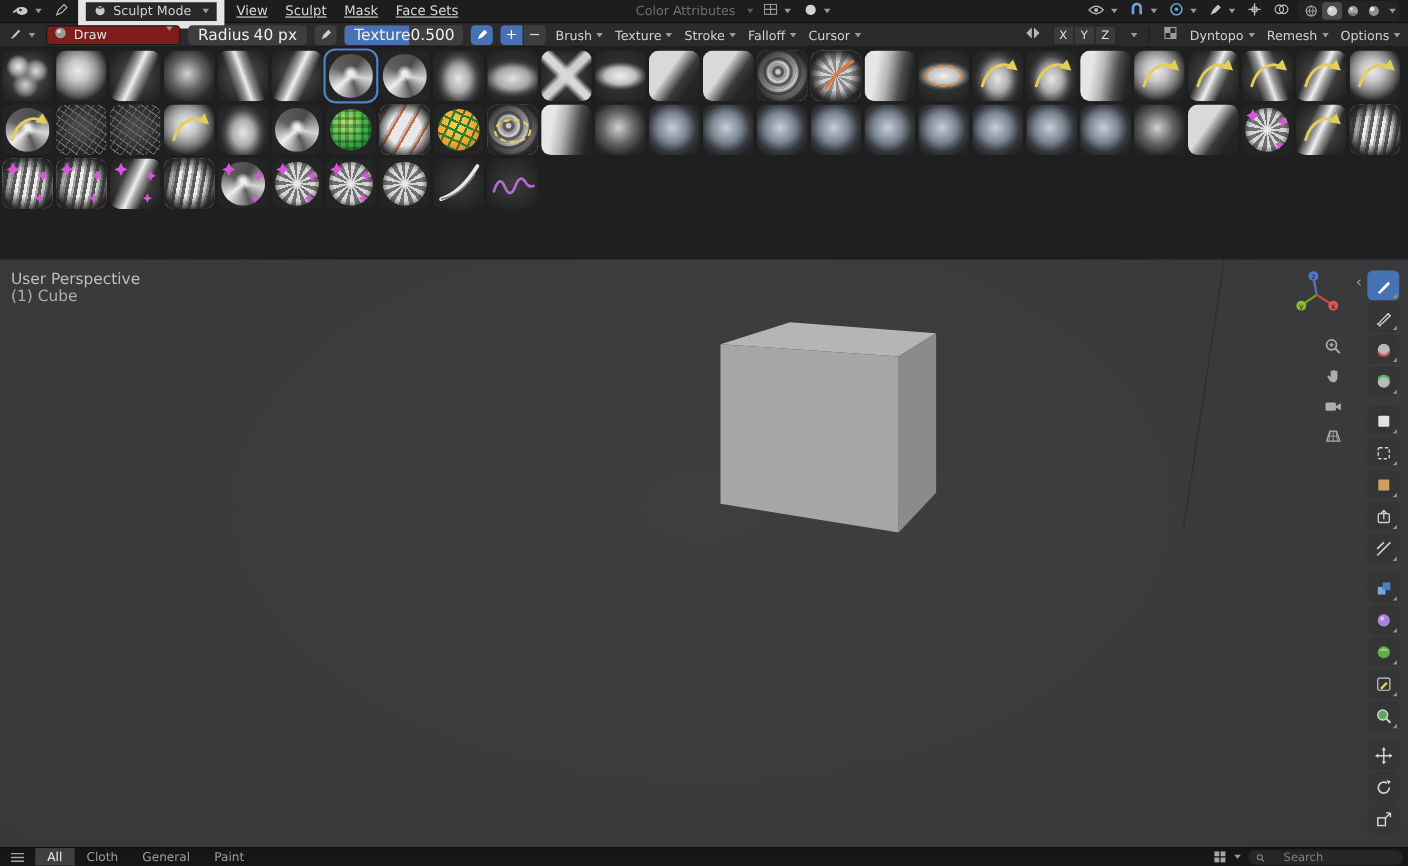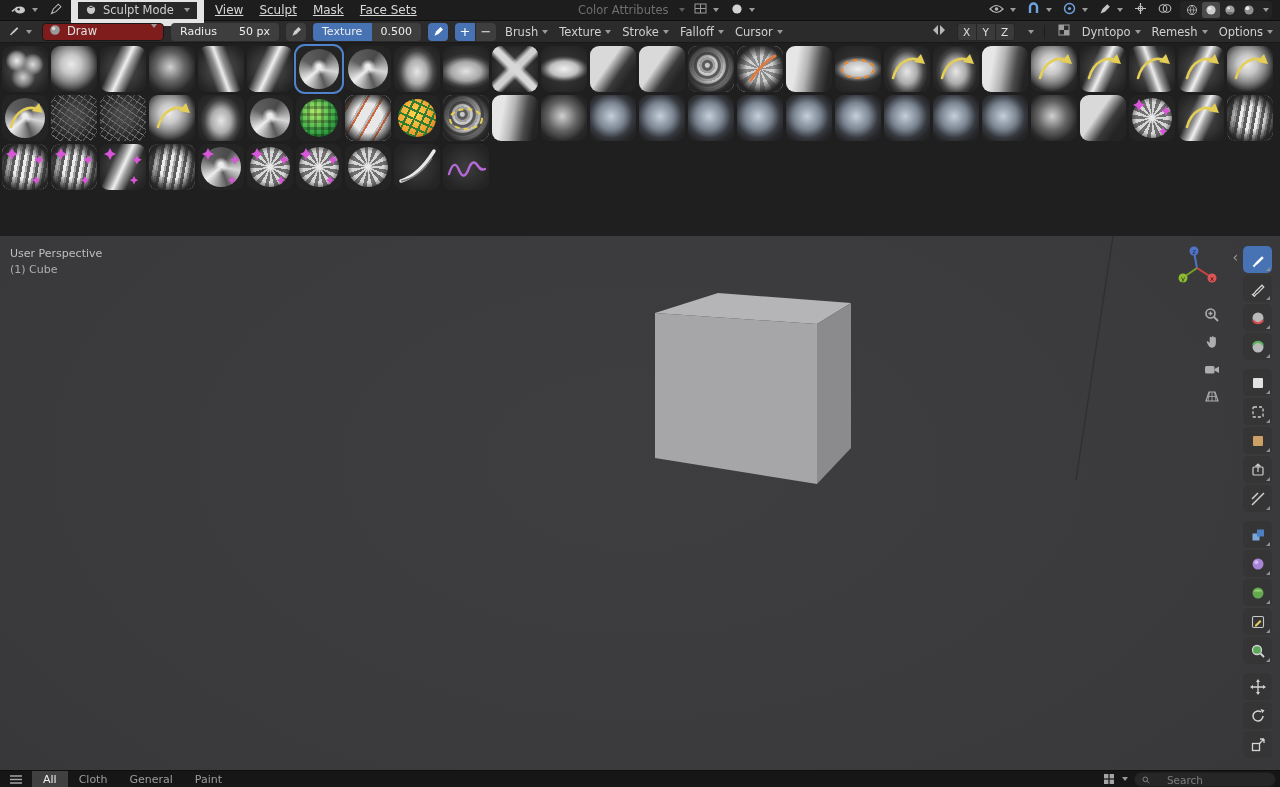--- a/index.html
+++ b/index.html
@@ -23,21 +23,21 @@
   .shadegrp{display:flex;align-items:center;gap:1px;background:#242424;border-radius:4px;padding:1px 3px;}
   .shbtn{width:18px;height:16px;display:flex;align-items:center;justify-content:center;border-radius:3px;}
   .shbtn.active{background:#4b4b4b;}
 
   
   .tools{height:22px;background:#2b2b2b;border-bottom:1px solid #181818;display:flex;align-items:center;
          gap:7px;padding:0 5px;font-size:11.5px;color:#d5d5d5;box-sizing:border-box;}
   .dd-draw{width:122px;height:18px;background:#7f1d1d;border:1px solid #191919;border-radius:4px;display:flex;
            gap:6px;padding:0 6px;box-sizing:border-box;}
   .dd-draw .val{flex:1;font-size:11.5px;color:#e2e2e2;}
-  .num{position:relative;width:108px;height:18px;background:#3e3e3e;border-radius:4px;font-size:11px;
+  .num{position:relative;width:108px;height:18px;background:#3e3e3e;border-radius:4px;font-size:14px;
        display:flex;align-items:center;justify-content:space-between;padding:0 9px;box-sizing:border-box;overflow:hidden;}
   .num span{position:relative;z-index:1;color:#eee;}
   .num .fill{position:absolute;left:0;top:0;bottom:0;background:#4772b3;z-index:0;}
   .sq{width:20px;height:18px;background:#3e3e3e;border-radius:4px;display:flex;align-items:center;justify-content:center;flex:0 0 auto;}
   .sq.blue{background:#4772b3;}
   .pair{display:flex;}
   .pair .sq:first-child{border-radius:4px 0 0 4px;}
   .pair .sq:last-child{border-radius:0 4px 4px 0;margin-left:1px;}
   .ddl{display:inline-flex;align-items:center;color:#d0d0d0;font-size:11.5px;margin:0 2px;}
   .axes{display:flex;margin:0 2px;}
@@ -121,21 +121,21 @@
     repeating-linear-gradient(100deg, #ececec 0 3px, #a8a8a8 3px 5px, #5c5c5c 5px 8px);}
   .v-flower::before{inset:3px;border-radius:50%;background:
     radial-gradient(circle at 50% 50%, #e8e8e8 8%, rgba(0,0,0,0) 22%),
     radial-gradient(circle at 50% 50%, rgba(0,0,0,0) 55%, #242424 92%),
     repeating-conic-gradient(from 0deg at 50% 50%, #d6d6d6 0 14deg, #707070 14deg 28deg);}
   .v-dark::before{background:radial-gradient(circle at 50% 50%, #3a3a3a 10%, #242424 75%);}
 
   
   .vp{position:relative;height:534px;overflow:hidden;
       background:radial-gradient(1200px 700px at 50% 42%, #3e3e40 0%, #3a3a3c 55%, #343436 100%);}
-  .vp-label{position:absolute;left:10px;top:10px;font-size:11px;color:#bfbfbf;line-height:16px;}
+  .vp-label{position:absolute;left:10px;top:10px;font-size:14px;color:#bfbfbf;line-height:16px;}
   .vp-label .sub{color:#adadad;}
   .cubesvg{position:absolute;left:0;top:0;}
   .gizmo{position:absolute;right:60px;top:8px;}
   .collapse{position:absolute;right:42px;top:14px;color:#9f9f9f;font-size:14px;line-height:14px;}
   .navc{position:absolute;right:59px;top:70px;display:flex;flex-direction:column;gap:9px;align-items:center;}
   .nbtn{width:18px;height:18px;display:flex;align-items:center;justify-content:center;opacity:.85;}
   .vtb{position:absolute;right:8px;top:10px;display:flex;flex-direction:column;gap:2px;}
   .tbtn{width:29px;height:27px;background:#353535;border-radius:5px;display:flex;align-items:center;
         justify-content:center;position:relative;}
   .tbtn.active{background:#4772b3;}
@@ -312,21 +312,21 @@
         <svg width="12" height="12" viewBox="0 0 12 12">
             <circle cx="6" cy="6" r="4.8" fill="#9a9a9a"></circle>
             <circle cx="4.6" cy="4.4" r="1.8" fill="#d8d8d8"></circle>
           </svg>
       </span>
       <span class="val">Draw</span>
       <i class="chev"></i>
     </span>
     <span class="num">
       <span>Radius</span>
-      <span>50 px</span>
+      <span>40 px</span>
     </span>
     <span class="sq">
       <svg width="11" height="11" viewBox="0 0 16 16">
           <path d="M2 14l2.5-6L11 1.5 14.5 5 8 11.5 2 14z" fill="#cfcfcf"></path>
         </svg>
     </span>
     <span class="num">
       <span class="fill" style="width: 55%;"></span>
       <span>Texture</span>
       <span>0.500</span>

